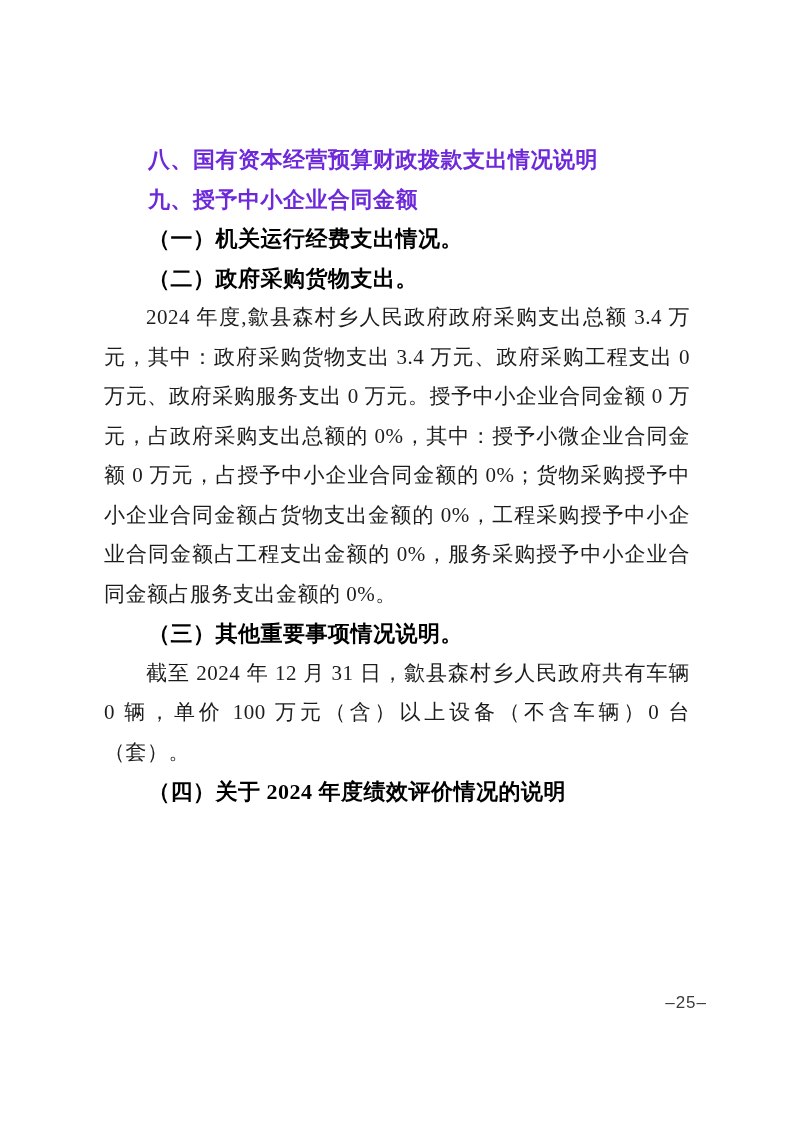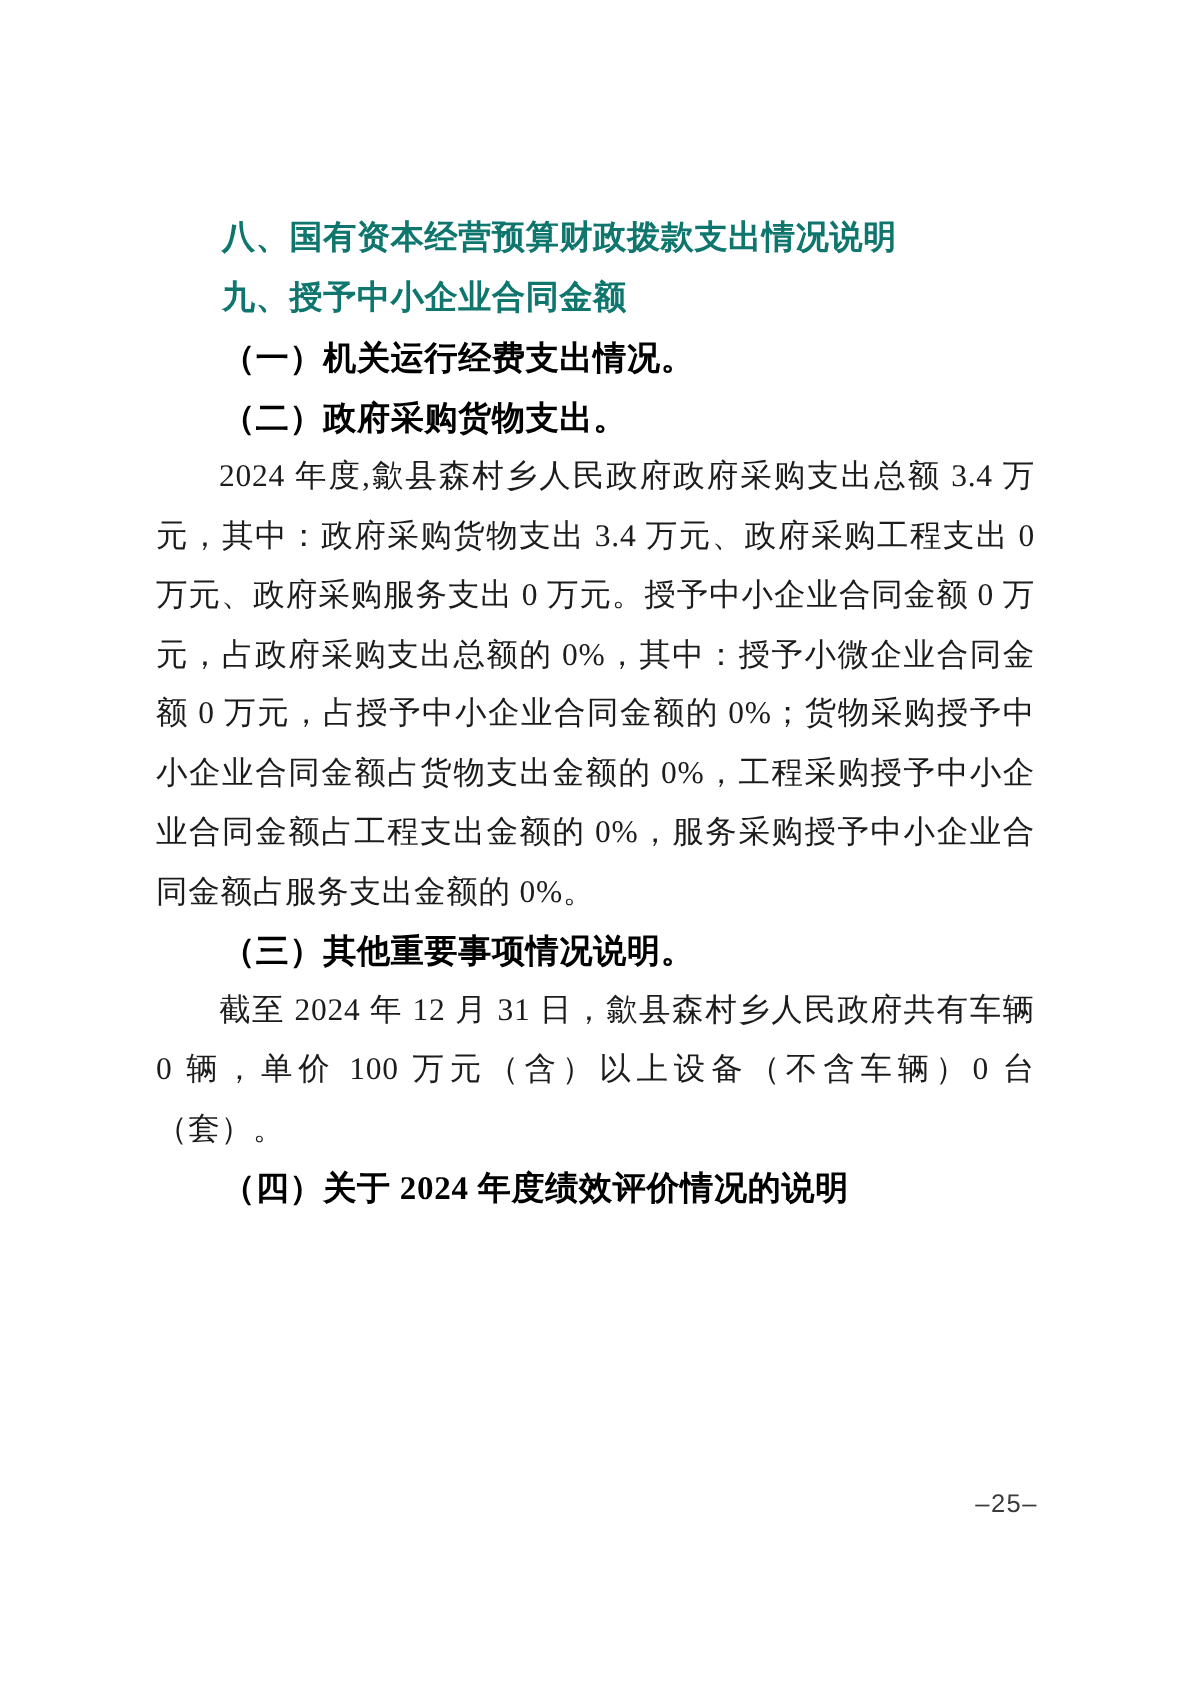--- a/index.html
+++ b/index.html
@@ -25,39 +25,39 @@
   .content p {
     margin: 0;
     padding: 0;
     font-size: 21px;
     line-height: 39.5px;
     text-indent: 2em;
     text-align: justify;
     letter-spacing: 0.5px;
   }
   .h-major {
-    font-family: Liberation Mono, monospace;
+    font-family: Liberation Serif, serif;
     font-weight: bold;
-    color: #0f766e;
+    color: #6d28d9;
     font-size: 22px !important;
     text-align: center;
   }
   .h-sub {
     font-weight: bold;
     color: #000000;
     font-size: 22px !important;
     text-align: right;
   }
   .para {
     color: #1c1c1c;
   }
   .page-number {
     position: absolute;
     top: 993px;
-    right: 101px;
+    right: 86px;
     font-family: "Liberation Sans", "DejaVu Sans", sans-serif;
     font-size: 17px;
     color: #3a3a3a;
     letter-spacing: 1px;
   }
 </style>
 </head>
 <body>
 
 <div class="page">

